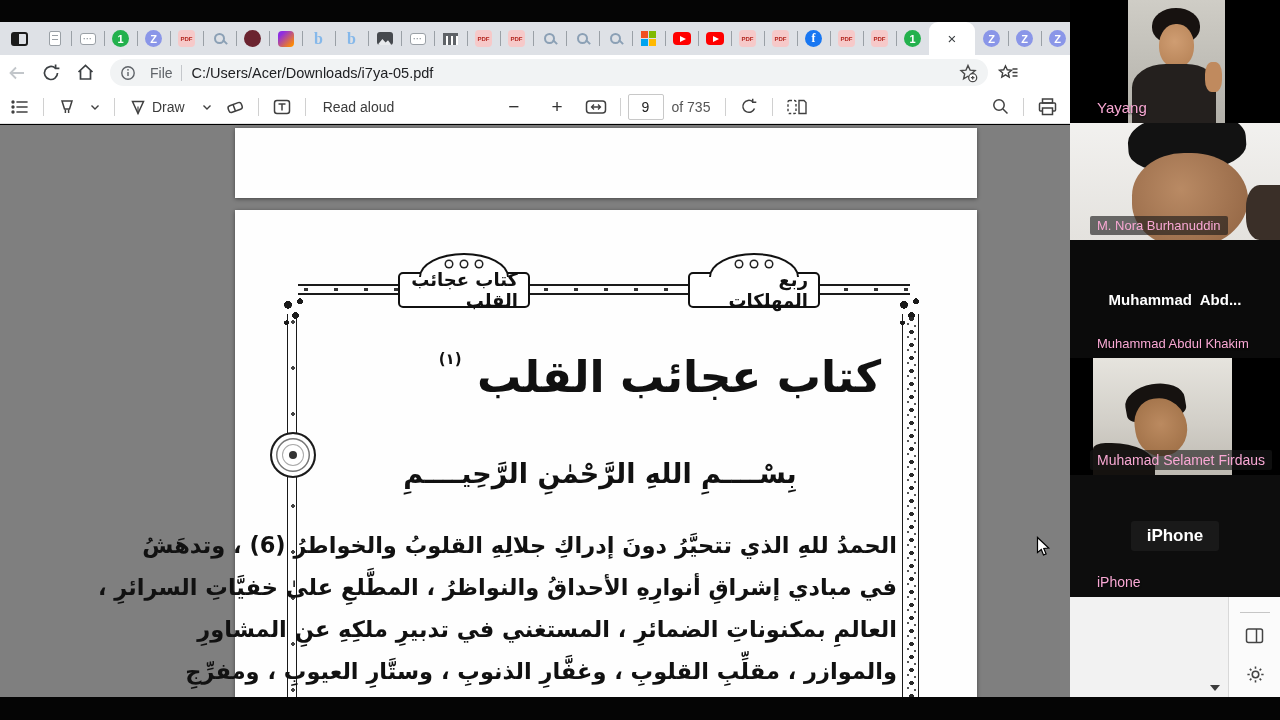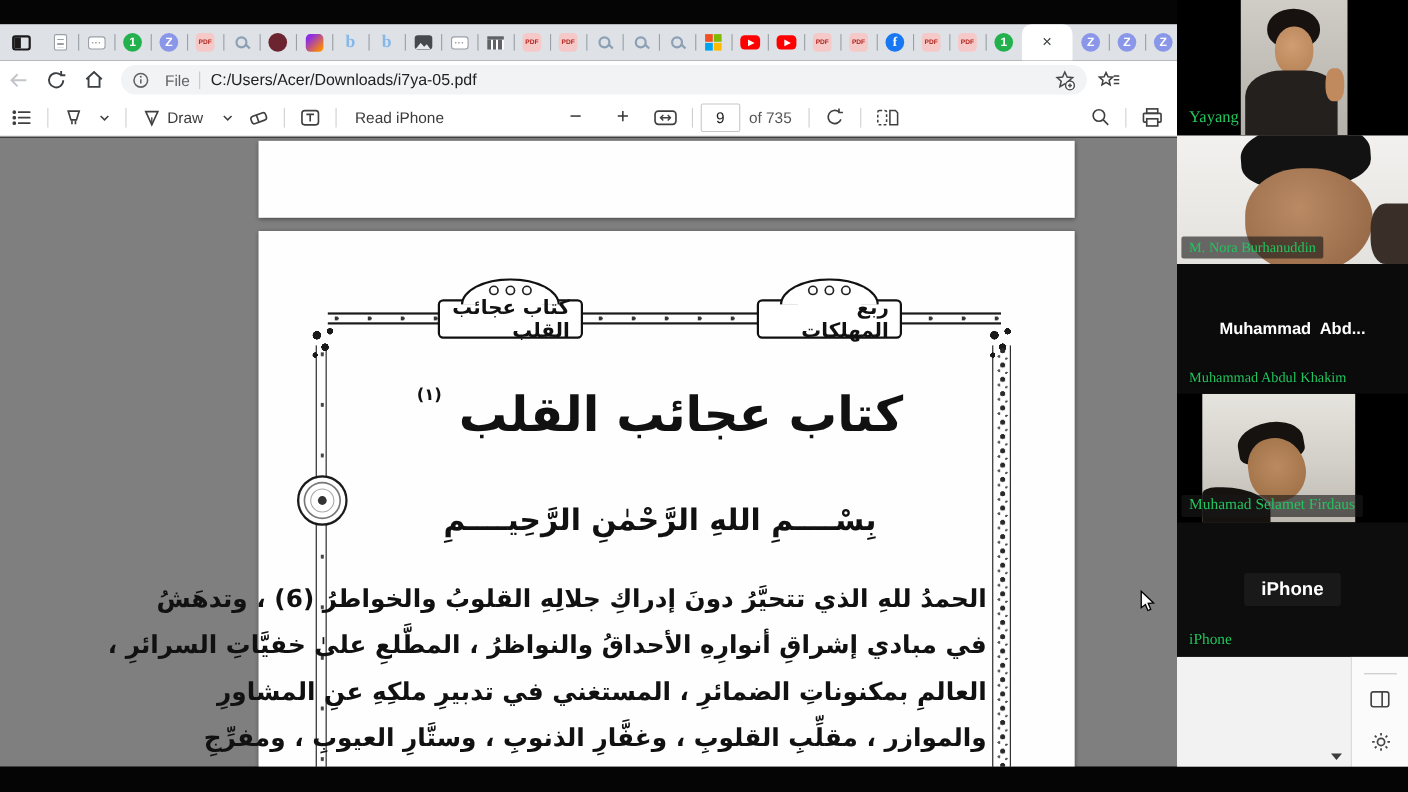--- a/index.html
+++ b/index.html
@@ -93,32 +93,32 @@
       background:
         radial-gradient(circle 2.4px at 50% 5px, #2a2a2a 95%, transparent) 0 0/17px 13px repeat-y,
         radial-gradient(circle 1.2px at 30% 10px, #555 95%, transparent) 0 0/17px 13px repeat-y,
         radial-gradient(circle 1.2px at 70% 12px, #555 95%, transparent) 0 0/17px 13px repeat-y; }
   .medallion { position:absolute; left:35px; top:222px; width:46px; height:46px; border:2px solid #1a1a1a; border-radius:50%; background:#fff;
       box-shadow:inset 0 0 0 4px #fff, inset 0 0 0 5.5px #777, inset 0 0 0 10px #fff, inset 0 0 0 11px #aaa; z-index:2; }
   .medallion::after { content:""; position:absolute; left:17px; top:17px; width:8px; height:8px; border-radius:50%; background:#333; }
 
   
   .ar { direction:rtl; font-family:"DejaVu Sans",sans-serif; color:#111; }
-  .page-title { position:absolute; left:70px; top:140px; width:590px; text-align:center; font-size:44px; font-weight:bold; }
+  .page-title { position:absolute; left:56px; top:140px; width:590px; text-align:right; font-size:44px; font-weight:bold; }
   .page-title .fn { font-size:15px; vertical-align:28px; font-weight:bold; }
   .basmala { position:absolute; left:70px; top:248px; width:590px; text-align:center; font-size:27px; font-weight:bold; }
   .body-line { position:absolute; left:68px; width:594px; height:42px; font-size:22.5px; font-weight:bold; text-align:justify; text-align-last:justify; white-space:nowrap; }
 
   
   .cursor { position:absolute; left:1036px; top:536px; z-index:40; }
 
   
   .meeting { position:absolute; left:1070px; top:0; width:210px; height:700px; z-index:30; }
   .tile { position:relative; width:210px; overflow:hidden; background:#000; }
-  .tile-label { position:absolute; left:4px; bottom:5px; color:#22c55e; font-size:13px; padding:2px 7px; background:rgba(25,25,25,.62); border-radius:2px; white-space:nowrap; z-index:5;font-family:Liberation Serif, serif; }
+  .tile-label { position:absolute; left:20px; bottom:5px; color:#f9a8d4; font-size:13px; padding:2px 7px; background:rgba(25,25,25,.62); border-radius:2px; white-space:nowrap; z-index:5; }
   .tile-label.plain { background:transparent; font-size:15px; text-shadow:0 1px 2px rgba(0,0,0,.8); }
   .center-name { position:absolute; left:0; right:0; top:50%; transform:translateY(-50%); text-align:center; color:#fff; font-weight:bold; white-space:pre; }
 
   
   .vid-yayang { position:absolute; left:58px; top:0; width:97px; height:123px; background:linear-gradient(180deg,#cfcdc6,#b2b0a9); }
   .yy-hair { position:absolute; left:24px; top:8px; width:48px; height:36px; background:#171210; border-radius:50% 50% 45% 45%; }
   .yy-face { position:absolute; left:31px; top:24px; width:35px; height:44px; background:radial-gradient(circle at 45% 40%, #cf9d72, #b27e52); border-radius:48%; }
   .yy-body { position:absolute; left:4px; top:64px; width:84px; height:59px; background:#24201e; border-radius:40% 35% 0 0; }
   .yy-hand { position:absolute; right:3px; top:62px; width:17px; height:30px; background:#c08a5e; border-radius:40%; }
 
@@ -344,21 +344,21 @@
     <span class="tsep"></span>
     <div class="tbtn">
       <svg width="20" height="20" viewBox="0 0 20 20">
           <rect x="2.5" y="3.5" width="15" height="13" rx="2.5" fill="none" stroke="#404040" stroke-width="1.5"></rect>
           <line x1="6.5" y1="7" x2="13.5" y2="7" stroke="#404040" stroke-width="1.5"></line>
           <line x1="10" y1="7" x2="10" y2="13.5" stroke="#404040" stroke-width="1.5"></line>
         </svg>
     </div>
     <span class="tsep"></span>
     <div class="tbtn">
-      <span class="tlabel">Read iPhone</span>
+      <span class="tlabel">Read aloud</span>
     </div>
     <div class="spacer" style="max-width:88px"></div>
     <div class="tbtn">
         <span class="zoomtxt">−</span>
       </div>
     <div class="tbtn">
         <span class="zoomtxt">+</span>
       </div>
     <div class="tbtn">
       <svg width="22" height="18" viewBox="0 0 22 18">

